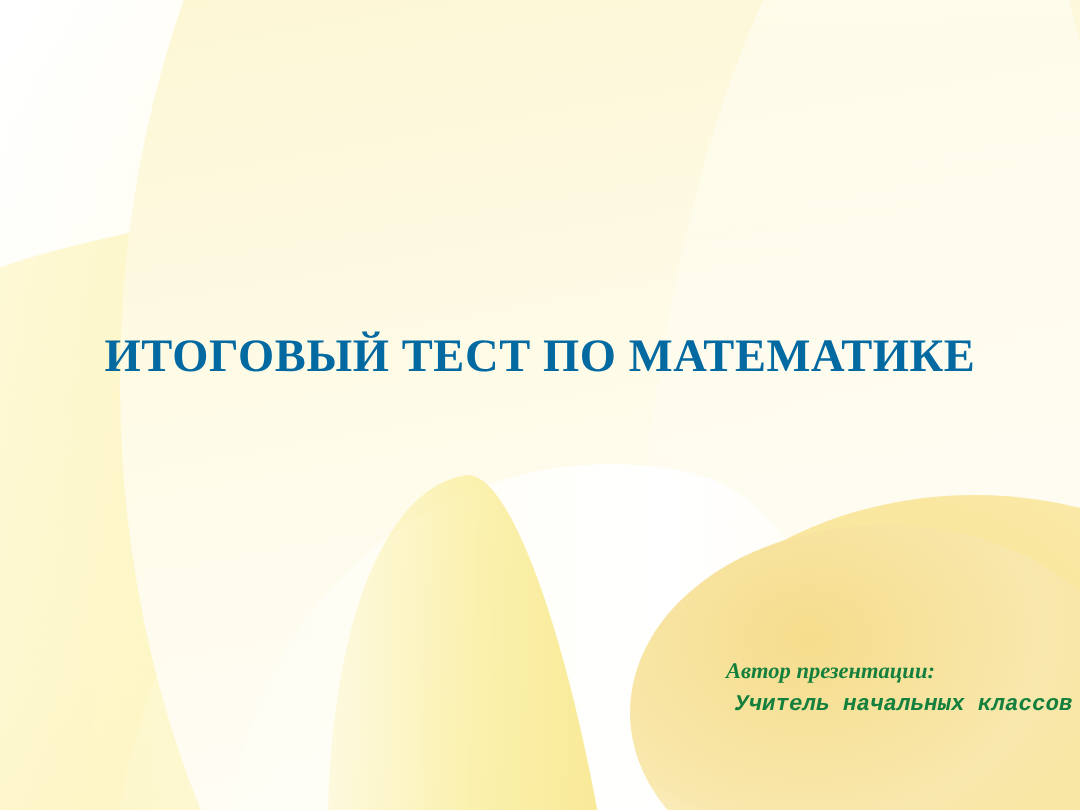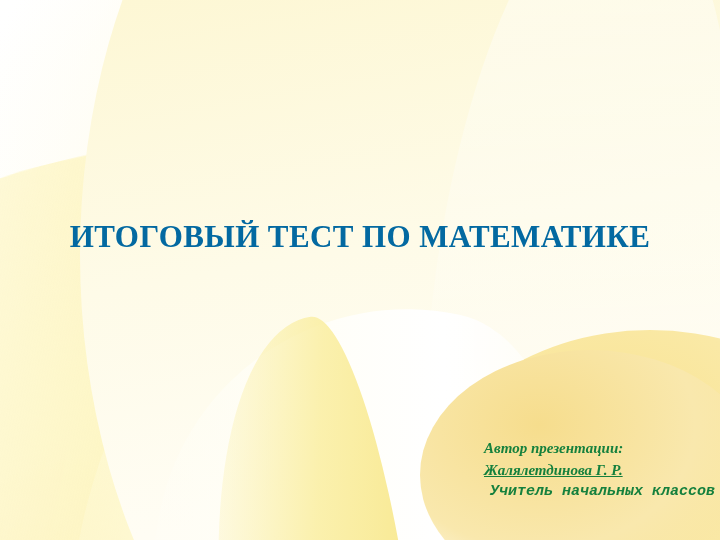--- a/index.html
+++ b/index.html
@@ -161,17 +161,16 @@
   <div class="bg-layer arc-gloss"></div>
   <div class="bg-layer glow-yellow"></div>
   <div class="bg-layer wedge-white"></div>
   <div class="bg-layer blade"></div>
   <div class="bg-layer corner-warm"></div>
 
   <div id="title">ИТОГОВЫЙ ТЕСТ ПО МАТЕМАТИКЕ</div>
 
   <div id="author-block">
     <div class="line">Автор презентации:</div>
-    <div class="line underline">Жалялетдинова Г. Р.</div>
     <div class="line indent">Учитель начальных классов</div>
   </div>
 
 </div>
 
 </body></html>

